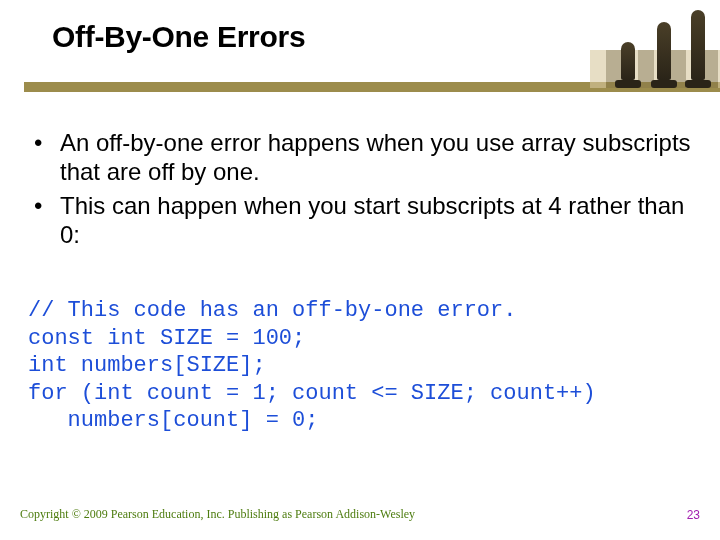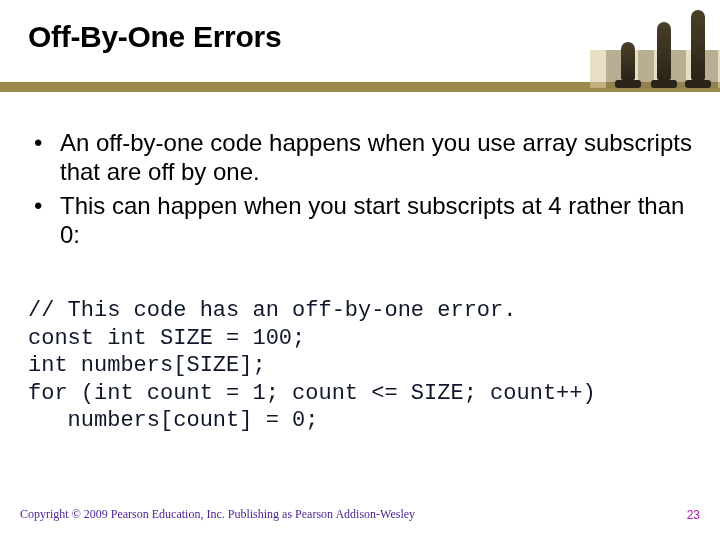--- a/index.html
+++ b/index.html
@@ -11,20 +11,21 @@
   }
   .slide {
     width: 720px;
     height: 540px;
     position: relative;
     padding: 0;
   }
   .header {
     position: relative;
     height: 94px;
+    margin-left: 24px;
   }
   .title {
     position: absolute;
     left: 28px;
     top: 20px;
     font-size: 30px;
     font-weight: bold;
     color: #000;
     letter-spacing: -0.3px;
   }
@@ -107,29 +108,29 @@
     left: 6px;
     top: 0;
     font-size: 24px;
   }
   .code {
     margin-top: 48px;
     font-family: "Courier New", Courier, monospace;
     font-size: 22px;
     line-height: 1.25;
     white-space: pre;
-    color: #0f172a;
+    color: #1d4ed8;
   }
   .footer {
     position: absolute;
     left: 20px;
     bottom: 18px;
     font-family: "Times New Roman", Times, serif;
     font-size: 12px;
-    color: #4c1d95;
+    color: #4d7c0f;
   }
   .pagenum {
     position: absolute;
     right: 20px;
     bottom: 18px;
     font-family: Arial, Helvetica, sans-serif;
     font-size: 12px;
     color: #a21caf;
   }
 </style>
@@ -144,21 +145,21 @@
     <div class="chess">
       <div class="board"></div>
       <div class="piece pawn"></div>
       <div class="piece queen"></div>
       <div class="piece king"></div>
     </div>
   </div>
 
   <div class="content">
     <ul class="bullets">
-      <li>An off-by-one code happens when you use array subscripts that are off by one.</li>
+      <li>An off-by-one error happens when you use array subscripts that are off by one.</li>
       <li>This can happen when you start subscripts at 4 rather than 0:</li>
     </ul>
     <div class="code">// This code has an off-by-one error.
 const int SIZE = 100;
 int numbers[SIZE];
 for (int count = 1; count &lt;= SIZE; count++)
    numbers[count] = 0;</div>
   </div>
 
   <div class="footer">Copyright © 2009 Pearson Education, Inc. Publishing as Pearson Addison-Wesley</div>

